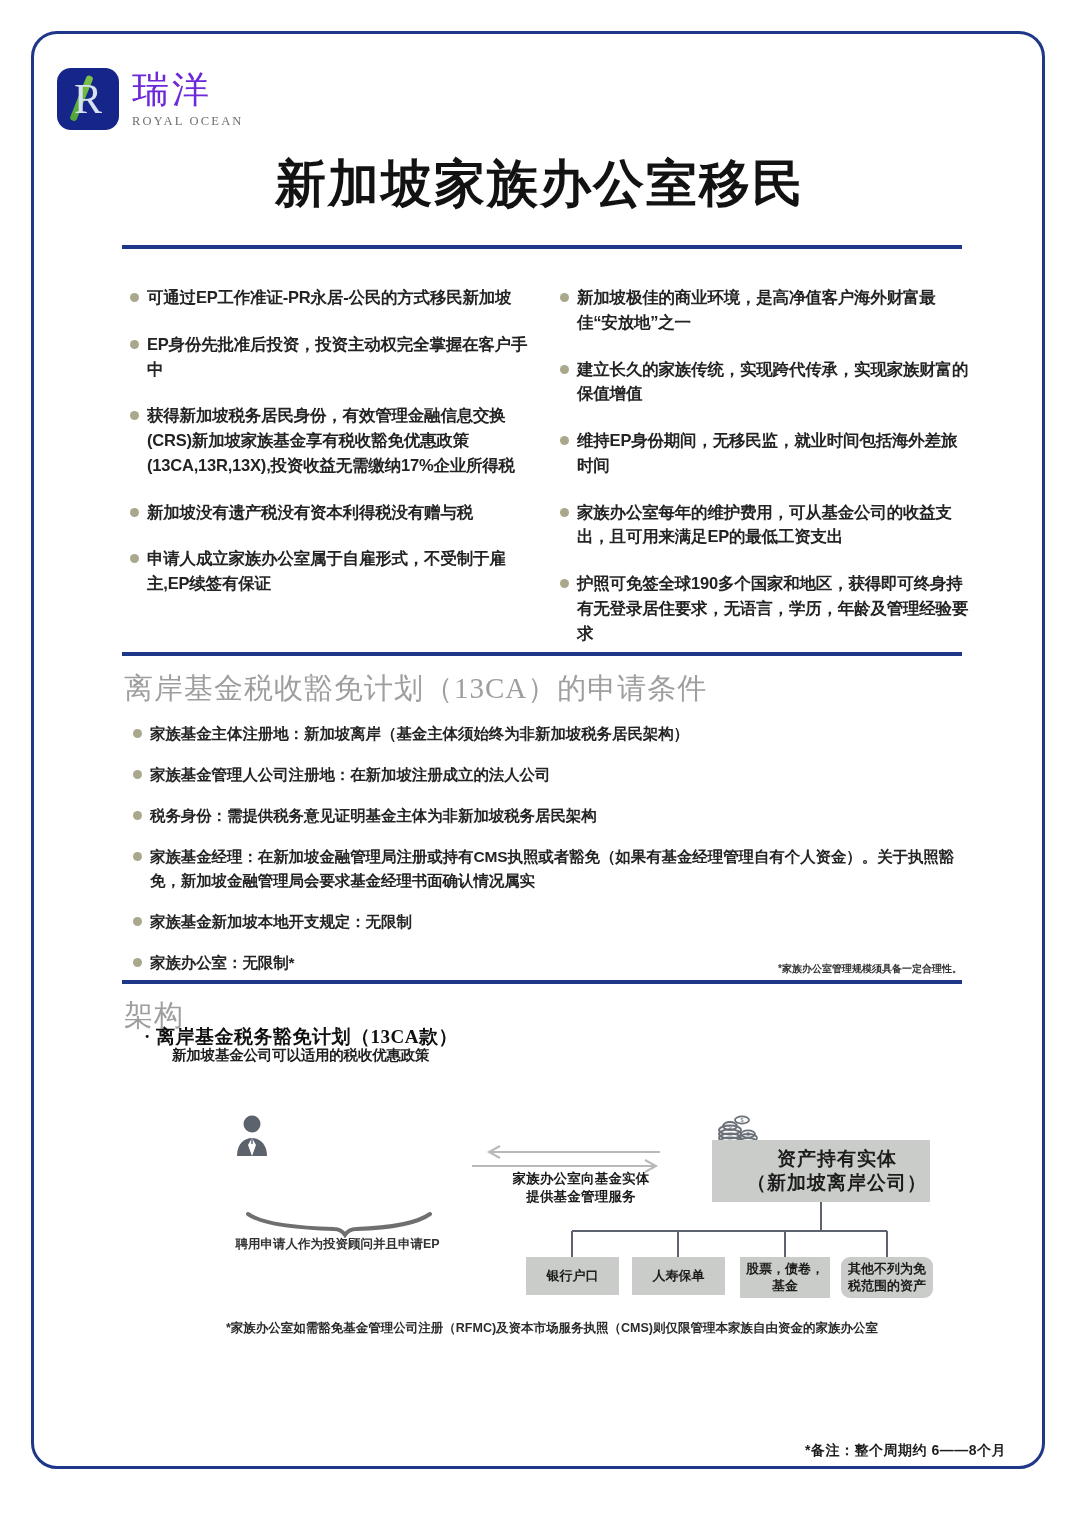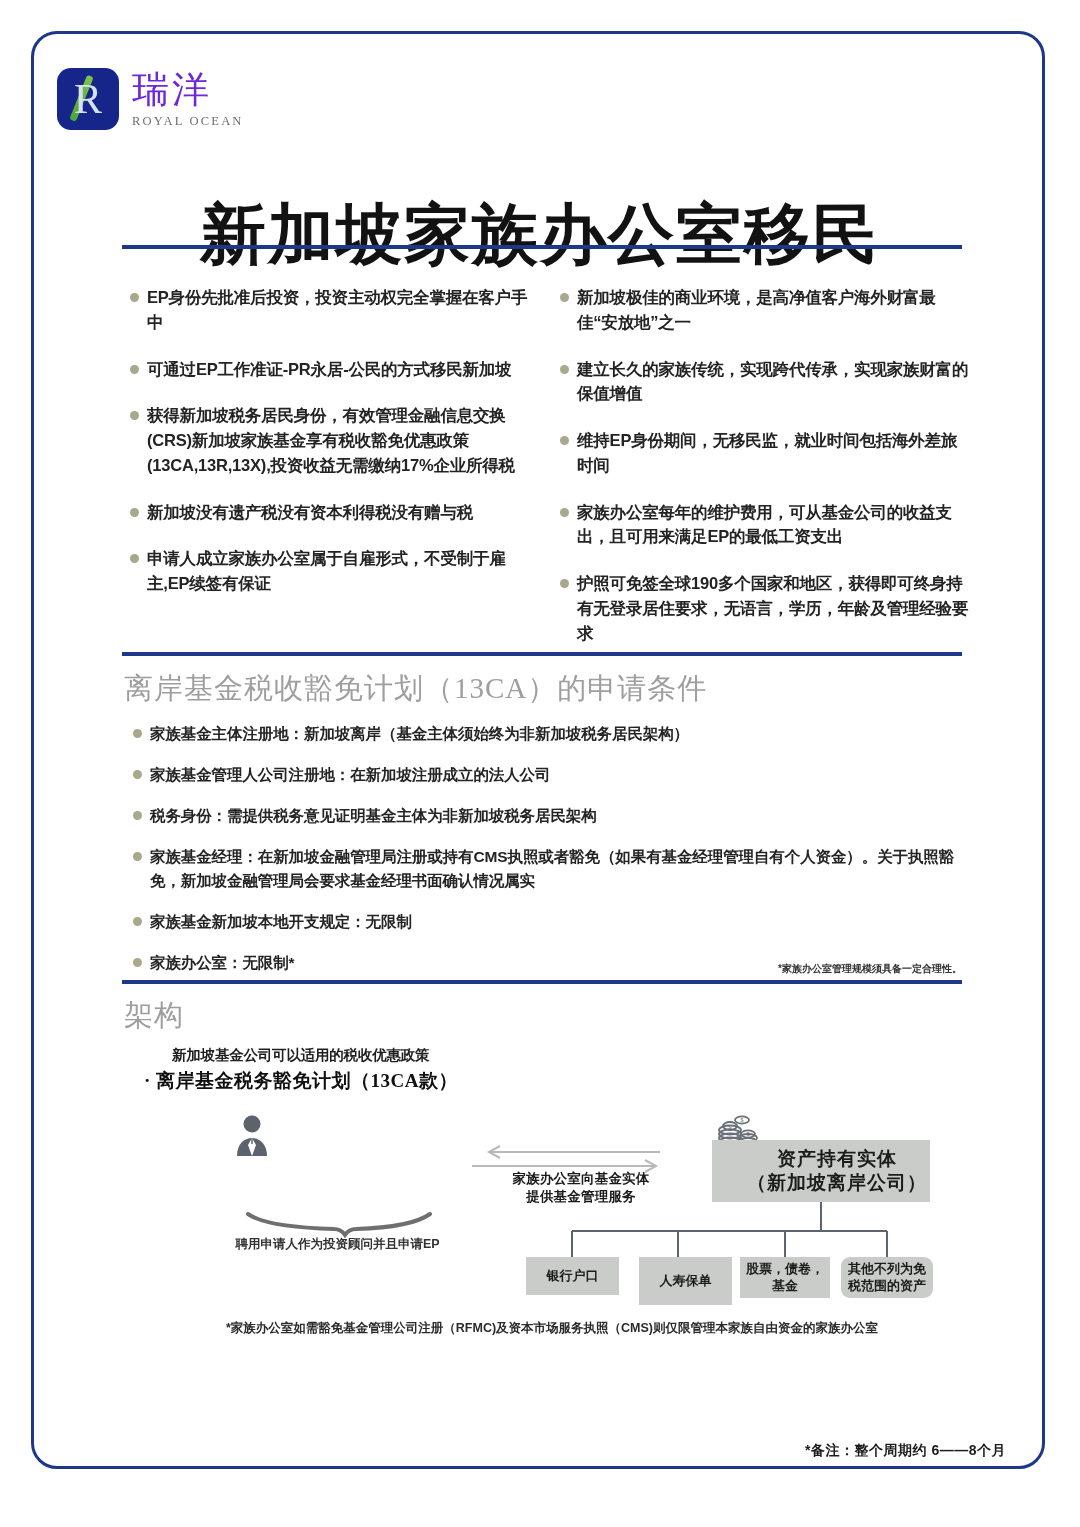--- a/index.html
+++ b/index.html
@@ -88,24 +88,23 @@
     margin-top: 7px;
   }
 
   .doc-title {
     position: absolute;
     left: 0; right: 0;
     top: 150px;
     text-align: center;
     font-family: "Liberation Serif", "DejaVu Serif", serif;
     font-weight: bold;
-    font-size: 66px;
+    font-size: 51px;
     letter-spacing: 2px;
     color: #121212;
-    margin-top: 40px;
   }
 
   .rule {
     position: absolute;
     left: 122px;
     width: 840px;
     height: 4px;
     background: #1f3788;
   }
   .rule.r1 { top: 245px; }
@@ -193,21 +192,21 @@
     left: 172px;
     top: 1046px;
     font-size: 14.5px;
     color: #1f1f1f;
     font-weight: bold;
     letter-spacing: -0.2px;
   }
   .arch-sub2 {
     position: absolute;
     left: 144px;
-    top: 1068px;
+    top: 1024px;
     font-family: "Liberation Serif", "DejaVu Serif", serif;
     font-size: 19px;
     font-weight: bold;
     color: #101010;
     letter-spacing: 0.5px;
   }
 
   .diagram { position: absolute; left: 0; top: 0; width: 1080px; height: 1527px; pointer-events: none; }
 
   .gbox {
@@ -229,21 +228,21 @@
   .gbox.leaf {
     font-size: 13px;
     font-weight: bold;
     line-height: 1.3;
   }
 
   #box-family-office { left: 228px; top: 1140px; width: 215px; height: 62px; }
   #box-asset-entity  { left: 712px; top: 1140px; width: 218px; height: 62px; padding-left: 32px; }
 
   #leaf-bank      { left: 526px; top: 1257px; width: 93px; height: 38px; }
-  #leaf-life      { left: 632px; top: 1257px; width: 93px; height: 48px; margin-left: 7px; }
+  #leaf-life      { left: 632px; top: 1257px; width: 93px; height: 38px; }
   #leaf-stocks    { left: 740px; top: 1257px; width: 90px; height: 41px; }
   #leaf-other     { left: 841px; top: 1257px; width: 92px; height: 41px; border-radius: 9px; }
 
   .icon-person {
     position: absolute;
     left: 232px;
     top: 1114px;
     width: 40px;
     height: 42px;
   }
@@ -319,25 +318,25 @@
   </div>
 
   <div class="doc-title">新加坡家族办公室移民</div>
 
   <div class="rule r1"></div>
 
   <div class="cols">
     <div class="col left">
       <div class="bullet">
         <span class="dot"></span>
+        <span class="btext">可通过EP工作准证-PR永居-公民的方式移民新加坡</span>
+      </div>
+      <div class="bullet">
+        <span class="dot"></span>
         <span class="btext">EP身份先批准后投资，投资主动权完全掌握在客户手中</span>
-      </div>
-      <div class="bullet">
-        <span class="dot"></span>
-        <span class="btext">可通过EP工作准证-PR永居-公民的方式移民新加坡</span>
       </div>
       <div class="bullet">
         <span class="dot"></span>
         <span class="btext">获得新加坡税务居民身份，有效管理金融信息交换(CRS)新加坡家族基金享有税收豁免优惠政策(13CA,13R,13X),投资收益无需缴纳17%企业所得税</span>
       </div>
       <div class="bullet">
         <span class="dot"></span>
         <span class="btext">新加坡没有遗产税没有资本利得税没有赠与税</span>
       </div>
       <div class="bullet">

